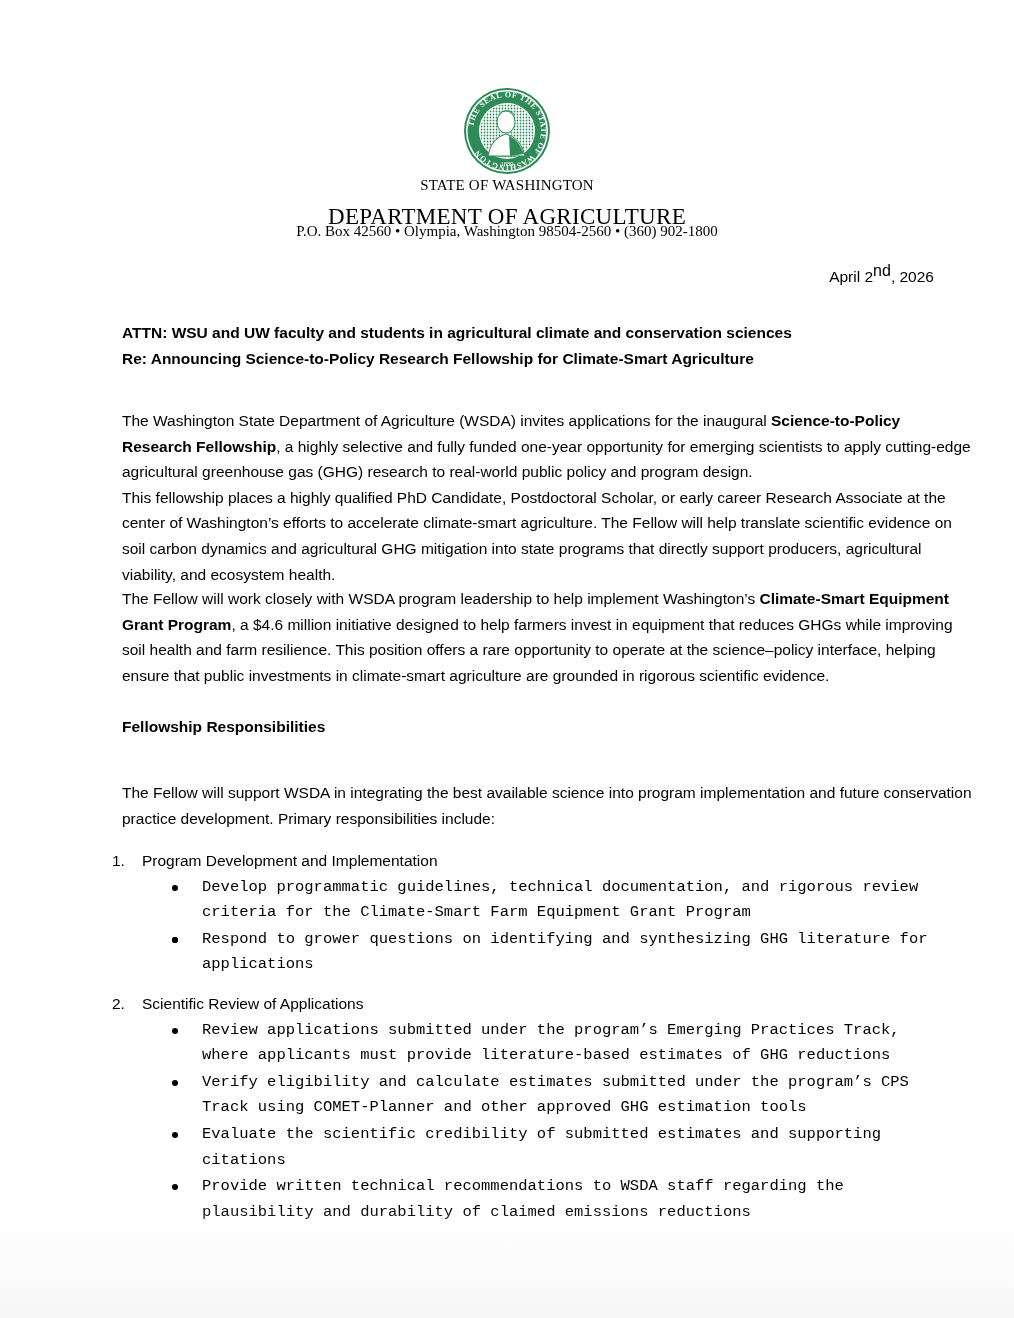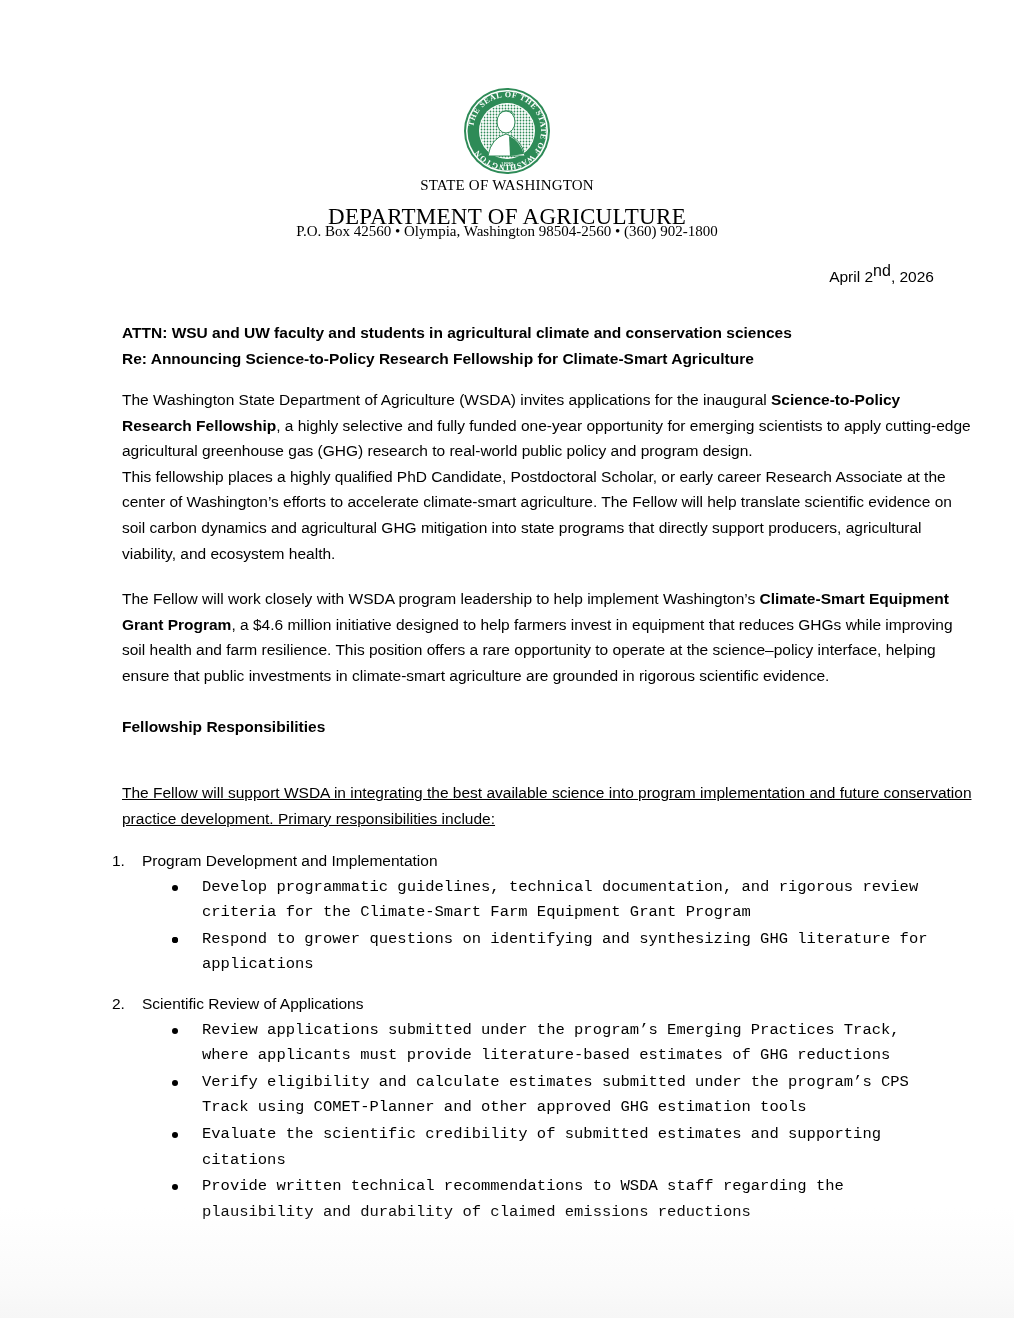--- a/index.html
+++ b/index.html
@@ -15,24 +15,24 @@
         font-family: "Liberation Serif", "DejaVu Serif", serif; color: #000; }
   .lh-state { top: 177px; font-size: 15px; letter-spacing: 0.2px; }
   .lh-dept  { top: 204px; font-size: 23px; letter-spacing: 0.3px; }
   .lh-addr  { top: 223px; font-size: 15px; text-align: center; }
 
   .date { position: absolute; right: 80px; top: 268px; font-size: 15.5px; }
   .date sup { font-size: 16px; vertical-align: super; line-height: 0; }
 
   .body { position: absolute; left: 82px; width: 852px; font-size: 15.5px; line-height: 25.6px; margin-left: 40px; }
   .attn { top: 320px; font-weight: bold; }
-  .p1 { top: 387px; }
+  .p1 { top: 408px; }
   .p2 { top: 586px; }
   .h-resp { top: 714px; font-weight: bold; }
-  .p3 { top: 780px; text-decoration: underline; }
+  .p3 { top: 780px; }
   .p1 b, .p2 b { font-weight: bold; }
 
   .ol { position: absolute; left: 82px; width: 860px; font-size: 15.5px; line-height: 25.6px; }
   .ol1 { top: 848px; }
   .ol2 { top: 991px; }
   .ol-item { position: relative; padding-left: 60px; }
   .ol-num { position: absolute; left: 30px; top: 0; }
   .ul { margin: 1px 0 0 0; padding: 0; list-style: none; }
   .ul li { position: relative; padding-left: 60px; margin-bottom: 1px; font-family: Liberation Mono, monospace; }
   .bullet { position: absolute; left: 30px; top: 10px; width: 6px; height: 6px; border-radius: 50%; background: #000; }

